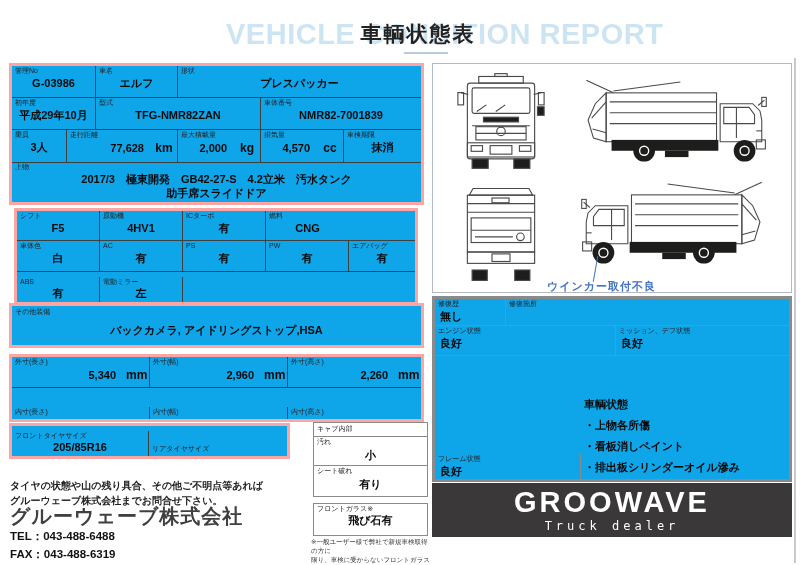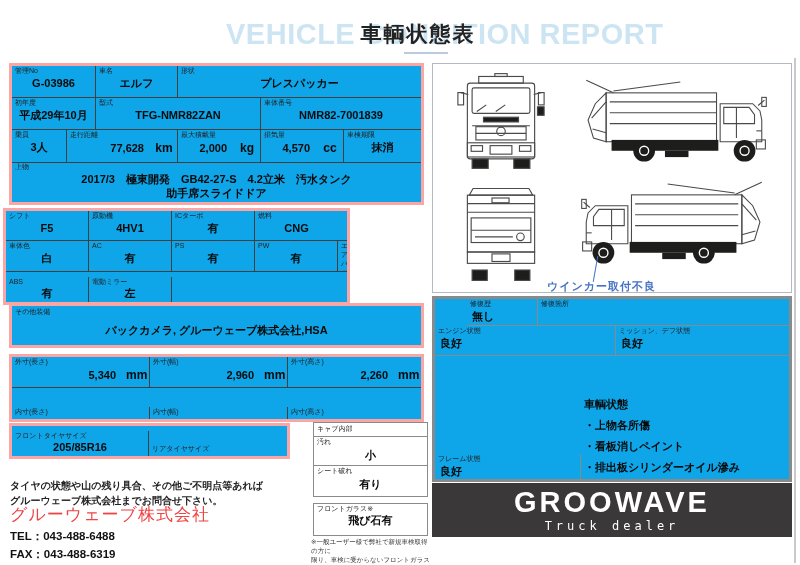--- a/index.html
+++ b/index.html
@@ -24,21 +24,21 @@
   .unit-row .unit{width:20px;text-align:center;font-size:12px;font-weight:bold;}
   .val-l{font-size:11px;font-weight:bold;color:#0a0a0a;text-align:left;line-height:1.3;padding-left:2px;}
 
   .gray-box{position:absolute;border:1px solid #8a8a8a;background:#fff;box-sizing:border-box;}
   .diagram-box{position:absolute;left:432px;top:63px;width:360px;height:230px;
         border:1px solid #b3bac2;background:#fff;box-sizing:border-box;}
   .annotation-line{position:absolute;width:1px;height:26px;background:#4472c4;transform:rotate(10deg);}
   .annotation-text{position:absolute;font-size:11px;font-weight:bold;color:#4472c4;letter-spacing:1px;white-space:nowrap;}
 
   .note-text{position:absolute;left:10px;top:478px;font-size:10px;font-weight:600;color:#222;line-height:1.5;}
-  .company-name{position:absolute;left:10px;top:503px;font-size:17px;font-weight:400;color:#ef4444;letter-spacing:1px;}
+  .company-name{position:absolute;left:10px;top:503px;font-size:20px;font-weight:700;color:#404040;letter-spacing:1px;}
   .tel-line{position:absolute;left:10px;top:529px;font-size:11.5px;font-weight:bold;color:#111;}
   .fax-line{position:absolute;left:10px;top:547px;font-size:11.5px;font-weight:bold;color:#111;}
   .fine-print{position:absolute;left:311px;top:538px;width:122px;font-size:6.5px;color:#333;line-height:1.35;}
 
   .banner{position:absolute;left:432px;top:483px;width:360px;height:54px;background:#3a3839;
         display:flex;flex-direction:column;align-items:center;justify-content:center;box-sizing:border-box;}
   .banner-logo{color:#fff;font-size:29px;font-weight:800;letter-spacing:3px;line-height:1;}
   .banner-tagline{color:#fff;font-size:12px;letter-spacing:4px;margin-top:2px;font-family:"DejaVu Sans Mono",monospace;}
 
   .bullets div{font-size:11px;font-weight:bold;color:#0a0a0a;line-height:1.9;text-align:left;}
@@ -116,21 +116,21 @@
     </div>
     <div class="row" style="height:39px;">
       <div class="cell" style="flex:1;">
         <div class="lbl">上物</div>
         <div class="val">2017/3　極東開発　GB42-27-S　4.2立米　汚水タンク</div>
         <div class="val">助手席スライドドア</div>
       </div>
     </div>
   </div>
 
-  <div class="tbl" style="left:3px;top:208px;width:347px;">
+  <div class="tbl" style="left:14px;top:208px;width:404px;">
     <div class="row" style="height:30px;">
       <div class="cell" style="width:83px;">
         <div class="lbl">シフト</div>
         <div class="val">F5</div>
       </div>
       <div class="cell" style="width:83px;">
         <div class="lbl">原動機</div>
         <div class="val">4HV1</div>
       </div>
       <div class="cell" style="width:83px;">
@@ -172,21 +172,21 @@
       <div class="cell" style="width:83px;">
         <div class="lbl">電動ミラー</div>
         <div class="val">左</div>
       </div>
       <div class="cell" style="flex:1;"></div>
     </div>
   </div>
 
   <div class="tbl" style="left:9px;top:303px;width:415px;height:45px;">
     <div class="lbl" style="padding:2px 3px 0;">その他装備</div>
-    <div class="val" style="margin-top:7px;">バックカメラ, グルーウェーブ株式会社,HSA</div>
+    <div class="val" style="margin-top:7px;">バックカメラ, アイドリングストップ,HSA</div>
   </div>
 
   <div class="tbl" style="left:9px;top:354px;width:415px;">
     <div class="row" style="height:31px;">
       <div class="cell" style="width:138px;">
         <div class="lbl">外寸(長さ)</div>
         <div class="val unit-row">
           <span class="num">5,340</span>
           <span class="unit">mm</span>
         </div>
@@ -362,21 +362,21 @@
         <circle cx="138" cy="80" r="5" fill="none" stroke="#ffffff" stroke-width="1.5"></circle>
         <circle cx="27" cy="80" r="12" fill="#1d1d1b" stroke="none"></circle>
         <circle cx="27" cy="80" r="5" fill="none" stroke="#ffffff" stroke-width="1.5"></circle>
       </g>
     </svg>
     <div class="annotation-line" style="left:162px;top:192px;"></div>
     <div class="annotation-text" style="left:114px;top:215px;">ウインカー取付不良</div>
   </div>
 
   <div class="tbl" style="left:432px;top:296px;width:360px;border-color:#8a8a8a;">
-    <div class="row" style="height:27px;border-color:#8a8a8a;margin-left:32px;">
+    <div class="row" style="height:27px;border-color:#8a8a8a;">
       <div class="cell" style="width:71px;border-color:#8a8a8a;">
         <div class="lbl">修復歴</div>
         <div class="val-l">無し</div>
       </div>
       <div class="cell" style="flex:1;border-color:#8a8a8a;">
         <div class="lbl">修復箇所</div>
         <div class="val-l"></div>
       </div>
     </div>
     <div class="row" style="height:30px;border-color:#8a8a8a;">

